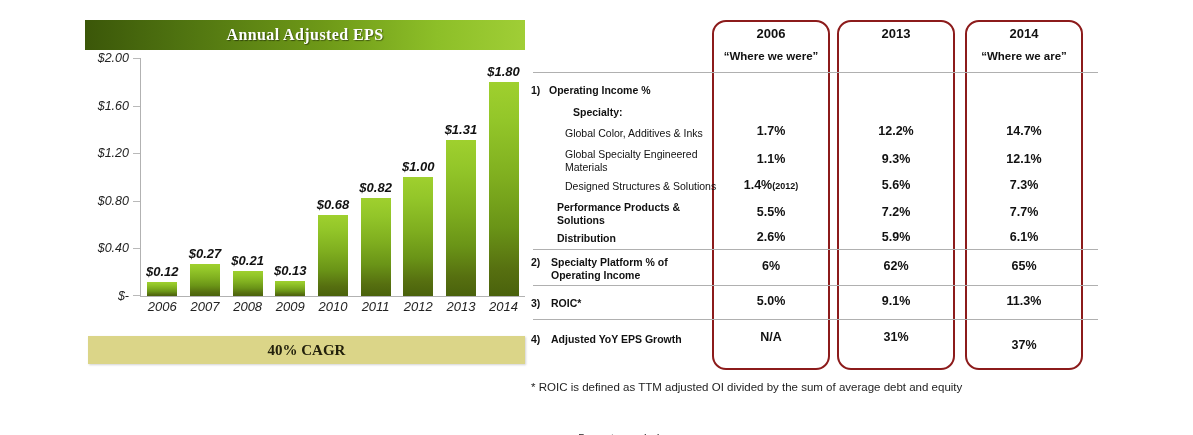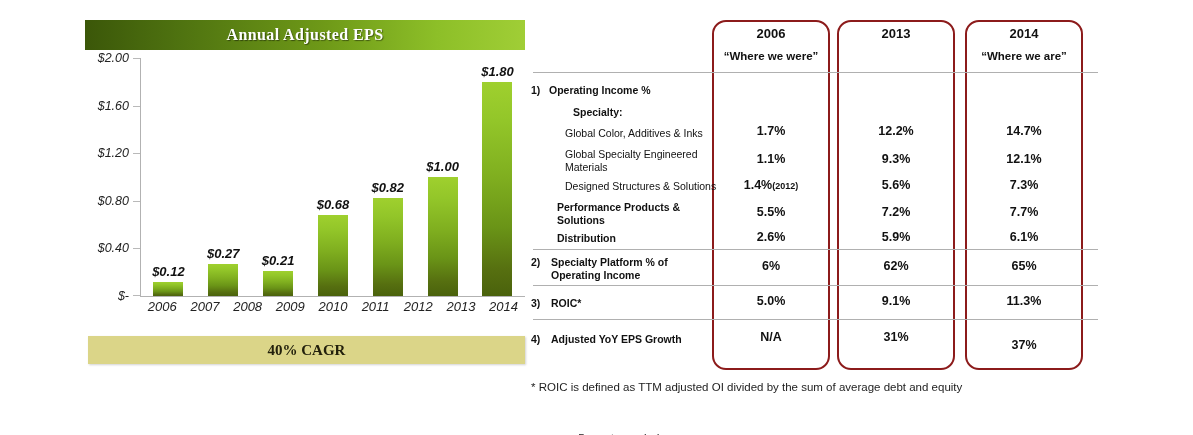--- a/index.html
+++ b/index.html
@@ -133,30 +133,38 @@
         </div>
         <div class="bar-col">
           <div class="bar-value" style="bottom: 35.13px;">$0.27</div>
           <div class="bar" style="height: 32.13px;"></div>
         </div>
         <div class="bar-col">
           <div class="bar-value" style="bottom: 27.99px;">$0.21</div>
           <div class="bar" style="height: 24.99px;"></div>
         </div>
         <div class="bar-col">
+          <div class="bar-value" style="bottom: 18.47px;">$0.13</div>
+          <div class="bar" style="height: 15.47px;"></div>
+        </div>
+        <div class="bar-col">
           <div class="bar-value" style="bottom: 83.92px;">$0.68</div>
           <div class="bar" style="height: 80.92px;"></div>
         </div>
         <div class="bar-col">
           <div class="bar-value" style="bottom: 100.58px;">$0.82</div>
           <div class="bar" style="height: 97.58px;"></div>
         </div>
         <div class="bar-col">
           <div class="bar-value" style="bottom: 122px;">$1.00</div>
           <div class="bar" style="height: 119px;"></div>
+        </div>
+        <div class="bar-col">
+          <div class="bar-value" style="bottom: 158.89px;">$1.31</div>
+          <div class="bar" style="height: 155.89px;"></div>
         </div>
         <div class="bar-col">
           <div class="bar-value" style="bottom: 217.2px;">$1.80</div>
           <div class="bar" style="height: 214.2px;"></div>
         </div>
       </div>
 
     <div id="x-axis">
         <div class="x-label">2006</div>
         <div class="x-label">2007</div>

